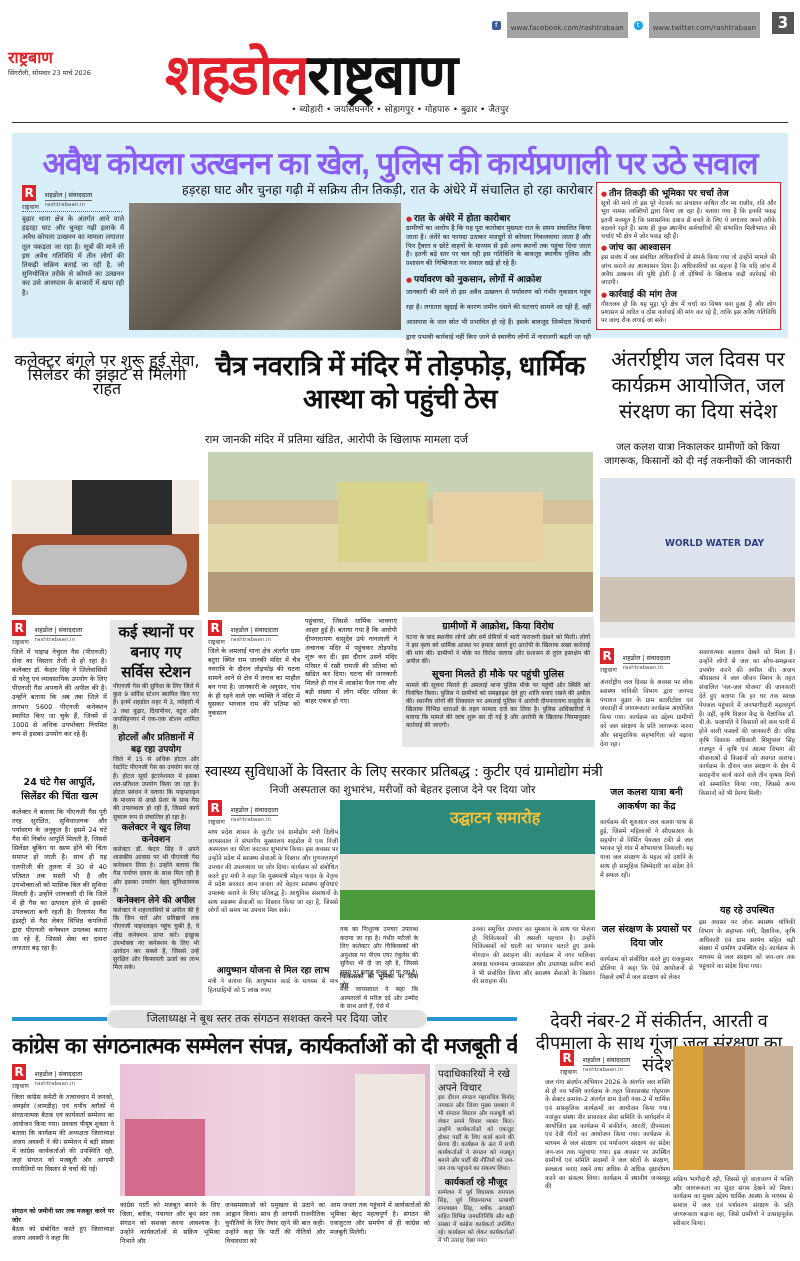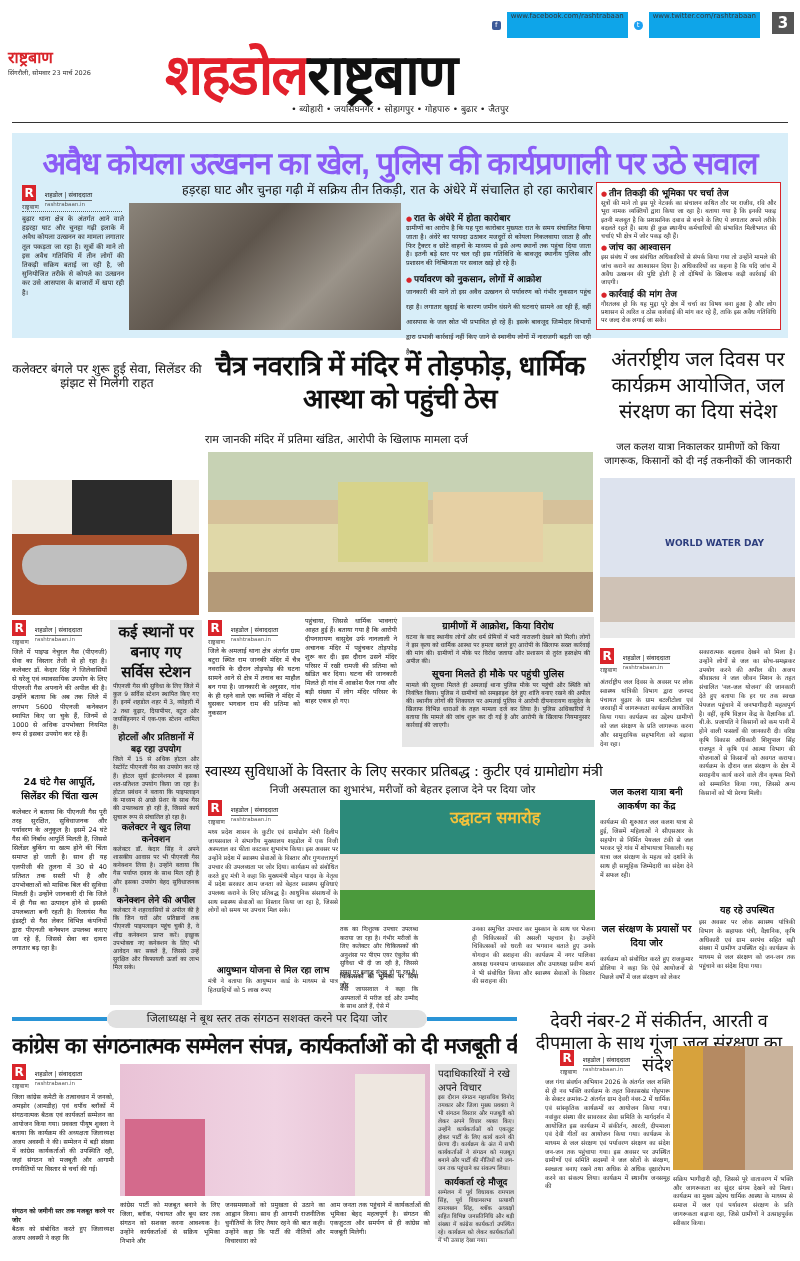--- a/index.html
+++ b/index.html
@@ -4,21 +4,21 @@
 <style>
   *{box-sizing:border-box;margin:0;padding:0}
   html,body{width:800px;height:1261px;background:#fff;overflow:hidden}
   body{font-family:"DejaVu Sans","Liberation Sans",sans-serif;color:#111;position:relative}
   .abs{position:absolute}
   .topbar{left:0;top:0;width:800px;height:40px}
   .social{right:40px;top:12px;display:flex;gap:6px;align-items:center;font-size:7px;color:#333}
   .social .ic{width:9px;height:9px;border-radius:2px;display:inline-block;color:#fff;font-size:7px;text-align:center;line-height:9px}
   .social .fb{background:#3b5998}
   .social .tw{background:#1da1f2;border-radius:50%}
-  .social .url{background:#0ea5e9;padding:0 4px;height:26px;line-height:9px}
+  .social .url{background:#a3a3a3;padding:12px 4px;height:26px;line-height:9px}
   .pageno{right:6px;top:12px;width:22px;height:22px;background:#555;color:#fff;font-weight:bold;font-size:15px;text-align:center;line-height:22px}
   .minilogo{left:8px;top:46px;color:#d9242a;font-weight:bold;font-size:16px;font-family:"DejaVu Serif",serif}
   .mini-date{left:8px;top:68px;font-size:6.5px;color:#333}
   .masthead{left:165px;top:30px;height:72px;display:flex;align-items:flex-end;font-family:"DejaVu Serif",serif;font-weight:bold;font-size:56px;letter-spacing:-2px;line-height:1}
   .masthead .red{color:#e2202b}
   .masthead .blk{color:#111}
   .places{left:0;top:102px;width:800px;text-align:center;font-size:9px;color:#222}
   .rule{left:12px;top:122px;width:776px;height:1px;background:#333}
   .lead{left:12px;top:133px;width:776px;height:205px;background:#d8eef9}
   .lead h1{position:absolute;left:6px;top:8px;width:764px;font-family:"Liberation Sans",sans-serif;font-size:31px;font-weight:bold;letter-spacing:-1px;color:#8b5cf6;white-space:nowrap;text-align:center}
@@ -92,21 +92,21 @@
     <div class="red-h">तीन तिकड़ी की भूमिका पर चर्चा तेज</div>
     <div class="bodytxt" style="font-size:6.2px;line-height:8.3px">सूत्रों की माने तो इस पूरे नेटवर्क का संचालन कथित तौर पर राजीव, रवि और भूरा नामक व्यक्तियों द्वारा किया जा रहा है। बताया गया है कि इनकी पकड़ इतनी मजबूत है कि प्रशासनिक दबाव से बचने के लिए ये लगातार अपने तरीके बदलते रहते हैं। साथ ही कुछ स्थानीय कर्मचारियों की संभावित मिलीभगत की चर्चाएं भी क्षेत्र में जोर पकड़ रही हैं।</div>
     <div class="red-h">जांच का आश्वासन</div>
     <div class="bodytxt" style="font-size:6.2px;line-height:8.3px">इस संबंध में जब संबंधित अधिकारियों से संपर्क किया गया तो उन्होंने मामले की जांच कराने का आश्वासन दिया है। अधिकारियों का कहना है कि यदि जांच में अवैध उत्खनन की पुष्टि होती है तो दोषियों के खिलाफ कड़ी कार्रवाई की जाएगी।</div>
     <div class="red-h">कार्रवाई की मांग तेज</div>
     <div class="bodytxt" style="font-size:6.2px;line-height:8.3px">गौरतलब हो कि यह मुद्दा पूरे क्षेत्र में चर्चा का विषय बना हुआ है और लोग प्रशासन से त्वरित व ठोस कार्रवाई की मांग कर रहे हैं, ताकि इस अवैध गतिविधि पर जल्द रोक लगाई जा सके।</div>
   </div>
 </div>
 
 <div class="abs" style="left:12px;top:346px;width:190px">
-  <div style="font-size:12px;line-height:14px;text-align:center;margin-top:16px">कलेक्टर बंगले पर शुरू हुई सेवा, सिलेंडर की झंझट से मिलेगी राहत</div>
+  <div style="font-size:16px;line-height:14px;text-align:center;margin-top:8px">कलेक्टर बंगले पर शुरू हुई सेवा, सिलेंडर की झंझट से मिलेगी राहत</div>
 </div>
 <div class="abs photo" style="left:12px;top:480px;width:187px;height:135px;background:linear-gradient(#f1ede5 0 40%,#a7502d 40% 100%)">
   <div style="position:absolute;left:60px;top:0;width:100px;height:55px;background:#2b2b2b"></div>
   <div style="position:absolute;left:10px;top:65px;width:165px;height:40px;background:#bfbfbf;border-radius:20px"></div>
 </div>
 
 <div class="abs byline" style="left:12px;top:620px;width:95px">
   <div>
       <div class="rlogo">R</div>
       <div class="rtxt">राष्ट्रबाण</div>

